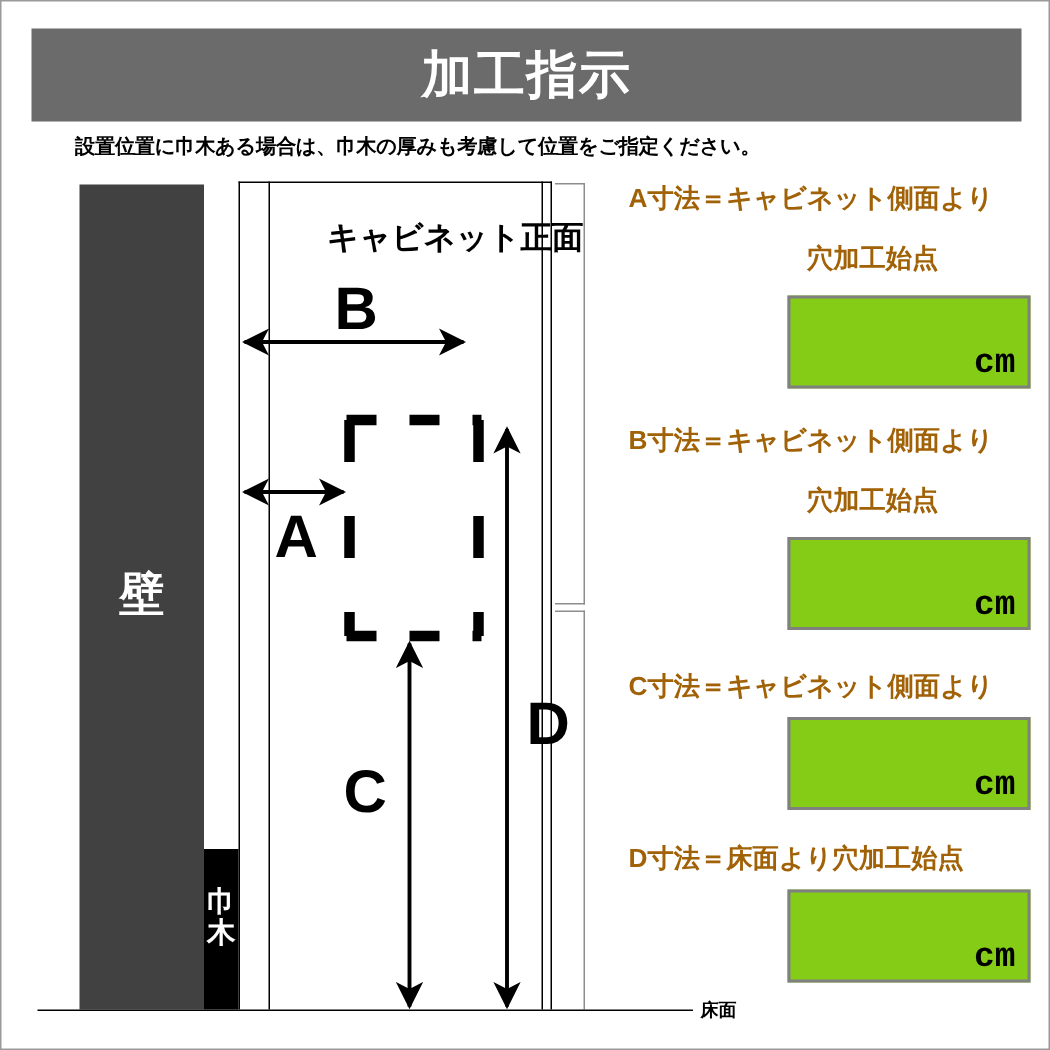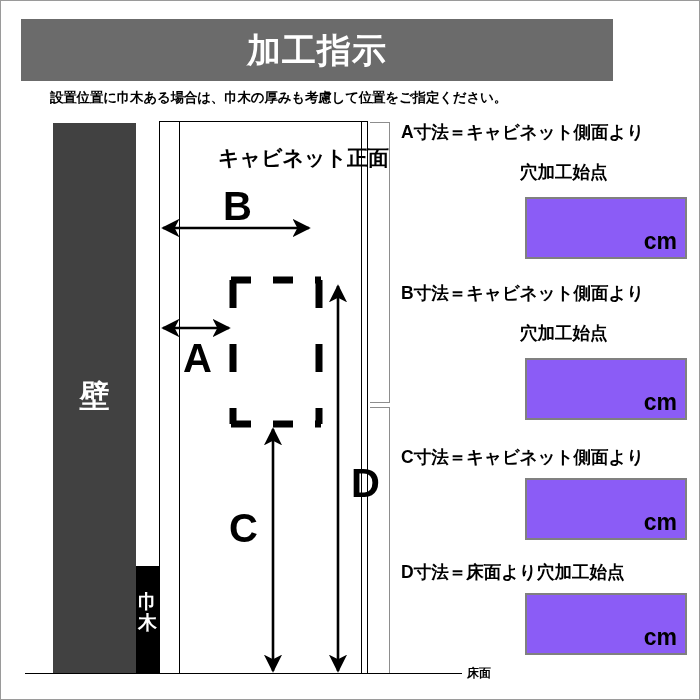--- a/index.html
+++ b/index.html
@@ -18,21 +18,21 @@
     border: 1px solid #9a9a9a;
     box-sizing: border-box;
     overflow: hidden;
   }
 
   
   .header-bar {
     position: absolute;
     left: 20px;
     top: 18px;
-    width: 592px;
+    width: 660px;
     height: 62px;
     background: #6b6b6b;
   }
   .header-title {
     position: absolute;
     left: 0;
     top: 0;
     width: 100%;
     height: 62px;
     line-height: 62px;
@@ -166,30 +166,32 @@
     font-size: 12px;
     font-weight: bold;
     color: #000000;
   }
 
   
   .field-label {
     position: absolute;
     font-size: 17.5px;
     font-weight: bold;
-    color: #000000;
+    color: #a16207;
     white-space: nowrap;
+    margin-left: 18px;
   }
   .input-box {
     position: absolute;
     width: 162px;
     height: 62px;
     border: 2px solid #808080;
     box-sizing: border-box;
-    background: #8b5cf6;
+    background: #84cc16;
+    font-family: Liberation Mono, monospace;
   }
   .input-unit {
     position: absolute;
     right: 8px;
     bottom: 2px;
     font-size: 23px;
     font-weight: bold;
     color: #000000;
   }
 </style>

